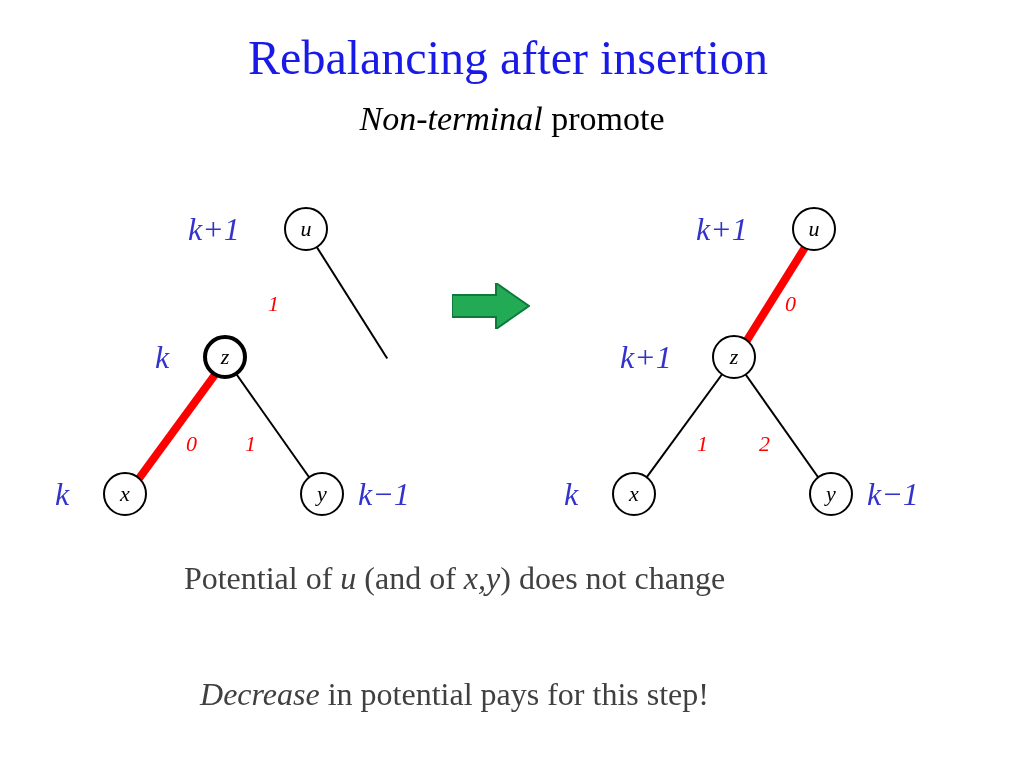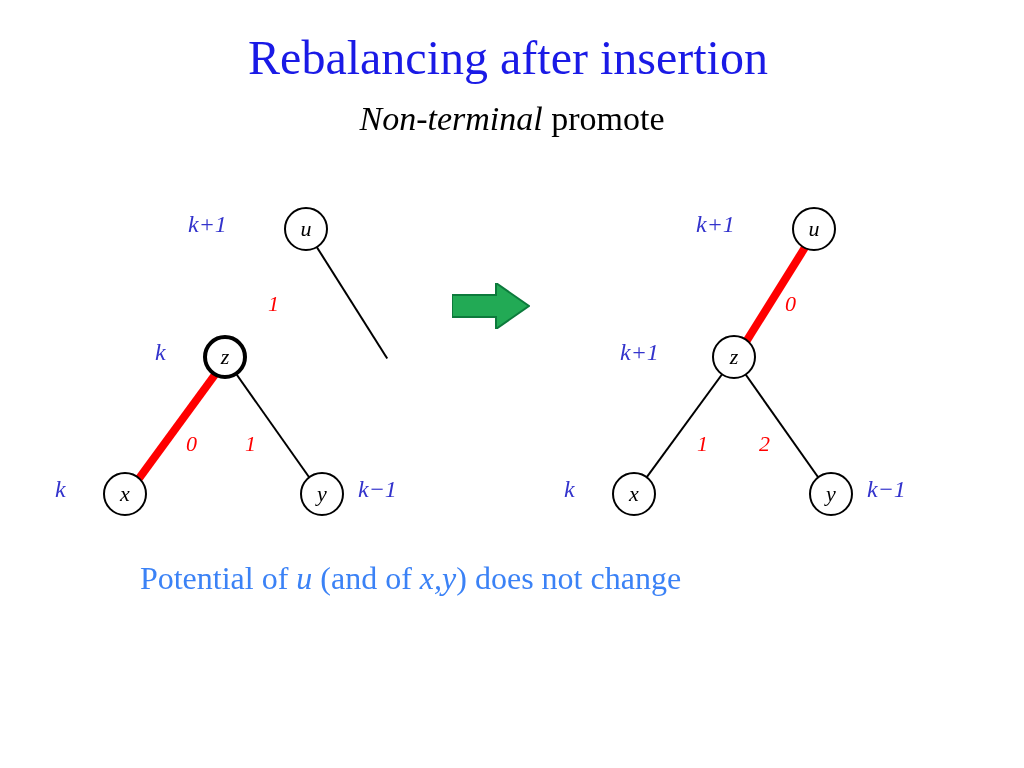--- a/index.html
+++ b/index.html
@@ -75,21 +75,21 @@
     z-index: 2;
   }
 
   .lab {
     position: absolute;
     font-family: "Liberation Serif", serif;
     white-space: nowrap;
   }
   .lab.rank {
     color: #3333cc;
-    font-size: 24px;
+    font-size: 32px;
     font-style: italic;
   }
   .lab.diff {
     color: #ff0000;
     font-size: 22px;
     font-style: italic;
   }
 
   .arrow {
     position: absolute;
@@ -99,22 +99,23 @@
     height: 46px;
     z-index: 4;
   }
 
   .caption {
     position: absolute;
     left: 0;
     width: 821px;
     text-align: center;
     font-size: 32px;
-    color: #3b82f6;
-    font-family: "Liberation Serif", serif;
+    color: #404040;
+    font-family: "Liberation Serif", serif;
+    padding-left: 44px;
   }
   .caption .ital { font-style: italic; }
 </style>
 </head>
 <body>
 
 <div id="slide">
 
   <div class="title">Rebalancing after insertion</div>
 
@@ -210,14 +211,17 @@
       <span>1</span>
     </div>
     <div class="lab diff" style="left:759px; top:431px;">
       <span>2</span>
     </div>
   </div>
 
   <div class="caption" style="top:560px;">
     <span>Potential of </span><span class="ital">u</span><span> (and of </span><span class="ital">x,y</span><span>) does not change</span>
   </div>
+  <div class="caption" style="top:676px;">
+    <span class="ital">Decrease</span><span> in potential pays for this step!</span>
+  </div>
 
 </div>
 
 </body></html>

